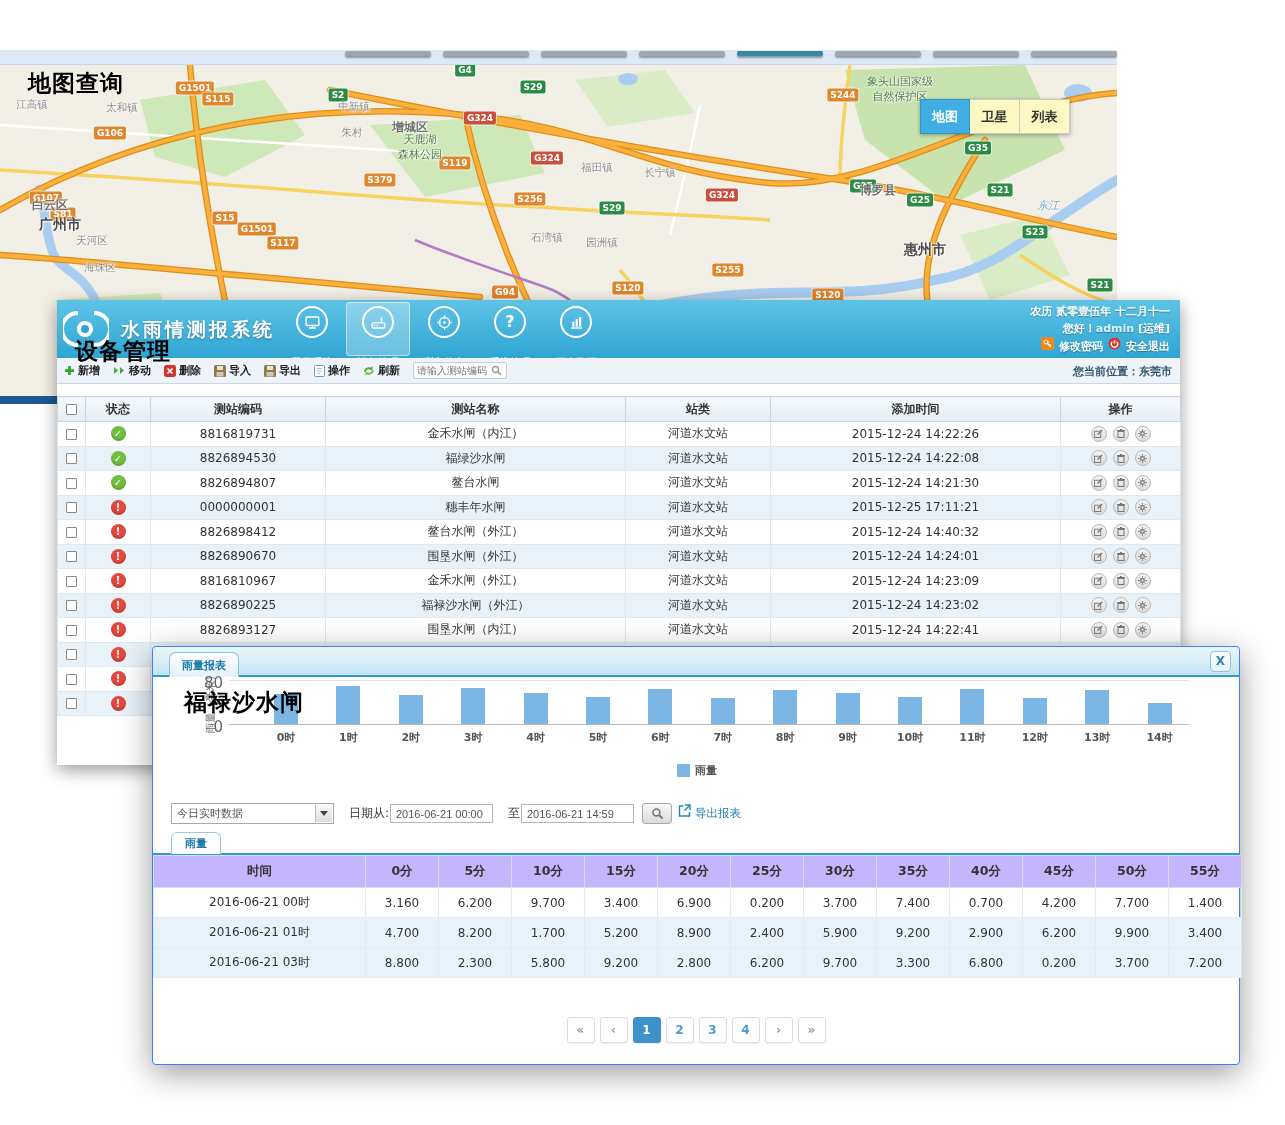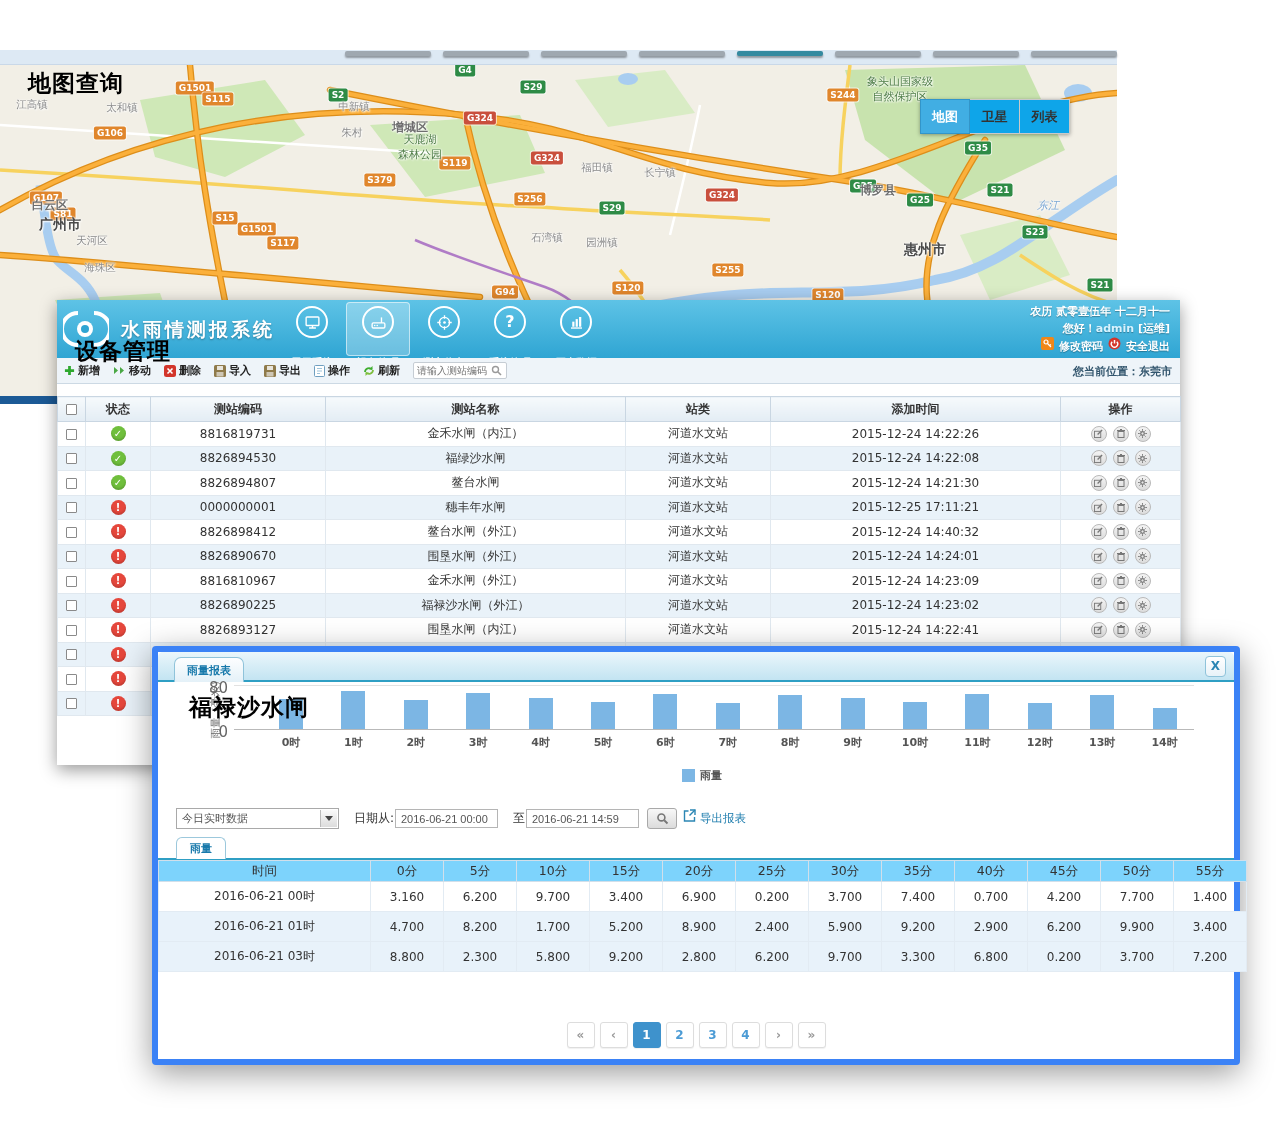--- a/index.html
+++ b/index.html
@@ -23,21 +23,21 @@
   .shield.green { background:#2e8b46; }
   .shield.orange { background:#e0862c; }
   .shield.red { background:#c94f3d; }
   .maplabel { position:absolute; transform:translate(-50%,-50%); white-space:pre-line; text-align:center; z-index:3; text-shadow:0 0 2px #fff,0 0 2px #fff,1px 1px 2px #fff; }
   .maplabel.city { font-size:14px; font-weight:bold; color:#4a4a4a; }
   .maplabel.district { font-size:12px; font-weight:bold; color:#6e6e6e; }
   .maplabel.town { font-size:10.5px; color:#8a8a8a; }
   .maplabel.park { font-size:11px; color:#4e7d46; }
   .maplabel.water { font-size:11px; color:#7ba7d4; font-style:italic; }
   .map-btns { position:absolute; right:47px; top:34px; display:flex; z-index:5; box-shadow:0 1px 4px rgba(0,0,0,.35); }
-  .map-btn { width:50px; height:35px; line-height:33px; text-align:center; font-size:13px; font-weight:bold; background:#0ea5e9; color:#333; border:1px solid #c9c9c9; border-left:none; cursor:pointer; }
+  .map-btn { width:50px; height:35px; line-height:33px; text-align:center; font-size:13px; font-weight:bold; background:#fef9c3; color:#333; border:1px solid #c9c9c9; border-left:none; cursor:pointer; }
   .map-btn:first-child { border-left:1px solid #c9c9c9; }
   .map-btn.active { background:#41aee3; color:#fff; border-color:#3295c9; }
 
   
   .panel { position:absolute; left:57px; top:300px; width:1123px; height:465px; background:#fff; box-shadow:0 5px 16px rgba(0,0,0,.4); z-index:10; }
   .p-header { position:relative; height:58px; background:linear-gradient(#5ec3e6,#2fa5d3); }
   .logo { position:absolute; left:6px; top:9px; }
   .p-title { position:absolute; left:64px; top:17px; font-size:19px; font-weight:bold; color:#fff; letter-spacing:3px; text-shadow:0 1px 2px rgba(0,0,0,.3); }
   .nav { position:absolute; left:222px; top:2px; display:flex; }
   .nav-item { width:64px; height:54px; text-align:center; margin:0 1px; border-radius:4px; padding-top:4px; cursor:pointer; }
@@ -57,21 +57,21 @@
   .dtable th { height:25px; background:linear-gradient(#f6fafc,#e3ecf4); border:1px solid #c9d6e2; font-size:12px; font-weight:bold; }
   .dtable td { height:24.5px; border:1px solid #e0e8ef; text-align:center; overflow:hidden; white-space:nowrap; }
   .dtable tr.alt td { background:#e9f2f9; }
   .cb { display:inline-block; width:11px; height:11px; border:1px solid #8a8a8a; background:#fff; border-radius:1px; vertical-align:middle; cursor:pointer; }
   .st { display:inline-block; width:15px; height:15px; border-radius:50%; color:#fff; font-size:10px; line-height:15px; text-align:center; font-weight:bold; }
   .st.ok { background:#6fbf3c; box-shadow:inset 0 -2px 2px rgba(0,0,0,.15); }
   .st.err { background:#e5473c; box-shadow:inset 0 -2px 2px rgba(0,0,0,.15); }
   .op { display:inline-flex; width:16px; height:16px; border-radius:50%; background:linear-gradient(#f4f4f4,#dcdcdc); border:1px solid #b9b9b9; align-items:center; justify-content:center; margin:0 3px; vertical-align:middle; cursor:pointer; }
 
   
-  .popup { position:absolute; left:152px; top:646px; width:1088px; height:419px; background:#fff; border:6px solid #3b82f6; border-radius:4px; box-shadow:0 8px 32px rgba(0,0,0,.4); z-index:30; }
+  .popup { position:absolute; left:152px; top:646px; width:1088px; height:419px; background:#fff; border:1px solid #3b82f6; border-radius:4px; box-shadow:0 8px 32px rgba(0,0,0,.4); z-index:30; }
   .pp-header { position:relative; height:30px; background:linear-gradient(#eaf6fb,#c3e4f2); border-bottom:2px solid #2f9fc4; border-radius:5px 5px 0 0; }
   .pp-tab { position:absolute; left:16px; top:5px; width:70px; height:25px; line-height:25px; text-align:center; background:linear-gradient(#fdfeff,#e4f1f8); border:1px solid #8fc3da; border-bottom:none; border-radius:7px 7px 0 0; color:#1879ab; font-size:11px; font-weight:bold; cursor:pointer; }
   .pp-close { position:absolute; right:8px; top:4px; width:21px; height:21px; background:linear-gradient(#ffffff,#e8f2f8); border:1px solid #8fc3da; border-radius:4px; color:#2b86b4; font-weight:bold; text-align:center; line-height:19px; font-size:12px; cursor:pointer; }
 
   .chart { position:absolute; left:0; top:30px; width:1088px; height:110px; }
   .grid-top { position:absolute; left:76px; top:3px; width:960px; border-top:1px solid #e2e2e2; }
   .grid-base { position:absolute; left:76px; top:47px; width:960px; border-top:1px solid #b9b9b9; }
   .ytick { position:absolute; left:36px; width:34px; text-align:right; font-size:15px; color:#666; }
   .yname { position:absolute; left:58px; top:25px; transform:translate(-50%,-50%) rotate(-90deg); font-size:10.5px; color:#666; white-space:nowrap; }
   .bar { position:absolute; width:24px; background:#7cb6e4; }
@@ -85,21 +85,21 @@
   .sel-arrow i { width:0; height:0; border-left:4px solid transparent; border-right:4px solid transparent; border-top:5px solid #444; }
   .flabel { position:absolute; top:0; line-height:21px; font-size:12px; color:#333; }
   .din { position:absolute; top:1px; height:19px; border:1px solid #b5b5b5; font-size:11px; color:#555; padding-left:5px; background:#fff; outline:none; }
   .sbtn { position:absolute; left:489px; top:0; width:30px; height:21px; background:linear-gradient(#f8f8f8,#dbdbdb); border:1px solid #a9a9a9; border-radius:3px; display:flex; align-items:center; justify-content:center; cursor:pointer; }
   .export { position:absolute; left:525px; top:0; display:flex; align-items:center; gap:4px; line-height:21px; color:#1879ab; font-size:11.5px; cursor:pointer; }
 
   .sub-tab { position:absolute; left:18px; top:185px; width:50px; height:22px; line-height:22px; text-align:center; background:#fff; border:1px solid #9cc8dc; border-bottom:none; border-radius:6px 6px 0 0; color:#1879ab; font-size:11px; font-weight:bold; z-index:2; cursor:pointer; }
   .tab-line { position:absolute; left:0; top:206px; width:100%; height:2px; background:#2f9fc4; }
 
   .rtable { position:absolute; left:0; top:208px; width:1088px; border-collapse:collapse; table-layout:fixed; font-size:12px; color:#333; }
-  .rtable th { height:21px; background:#7dd3fc; border:1px solid #d2dfea; font-weight:normal; font-size:12.5px; }
+  .rtable th { height:32px; background:#c4b5fd; border:1px solid #d2dfea; font-weight:bold; font-size:12.5px; }
   .rtable td { height:30px; border:1px solid #e2ebf3; text-align:center; }
   .rtable tr.alt td { background:#e8f2fa; }
 
   .pager { position:absolute; left:0; top:370px; width:100%; display:flex; justify-content:center; gap:5px; }
   .pg { min-width:28px; height:26px; line-height:24px; text-align:center; border:1px solid #ddd; border-radius:3px; background:#fff; font-size:12px; font-weight:bold; color:#4b9bd5; padding:0 4px; cursor:pointer; box-shadow:0 1px 1px rgba(0,0,0,.06); }
   .pg.arrow { color:#999; }
   .pg.active { background:#3e92cc; color:#fff; border-color:#3e92cc; }
 </style>
 </head>
 <body>

